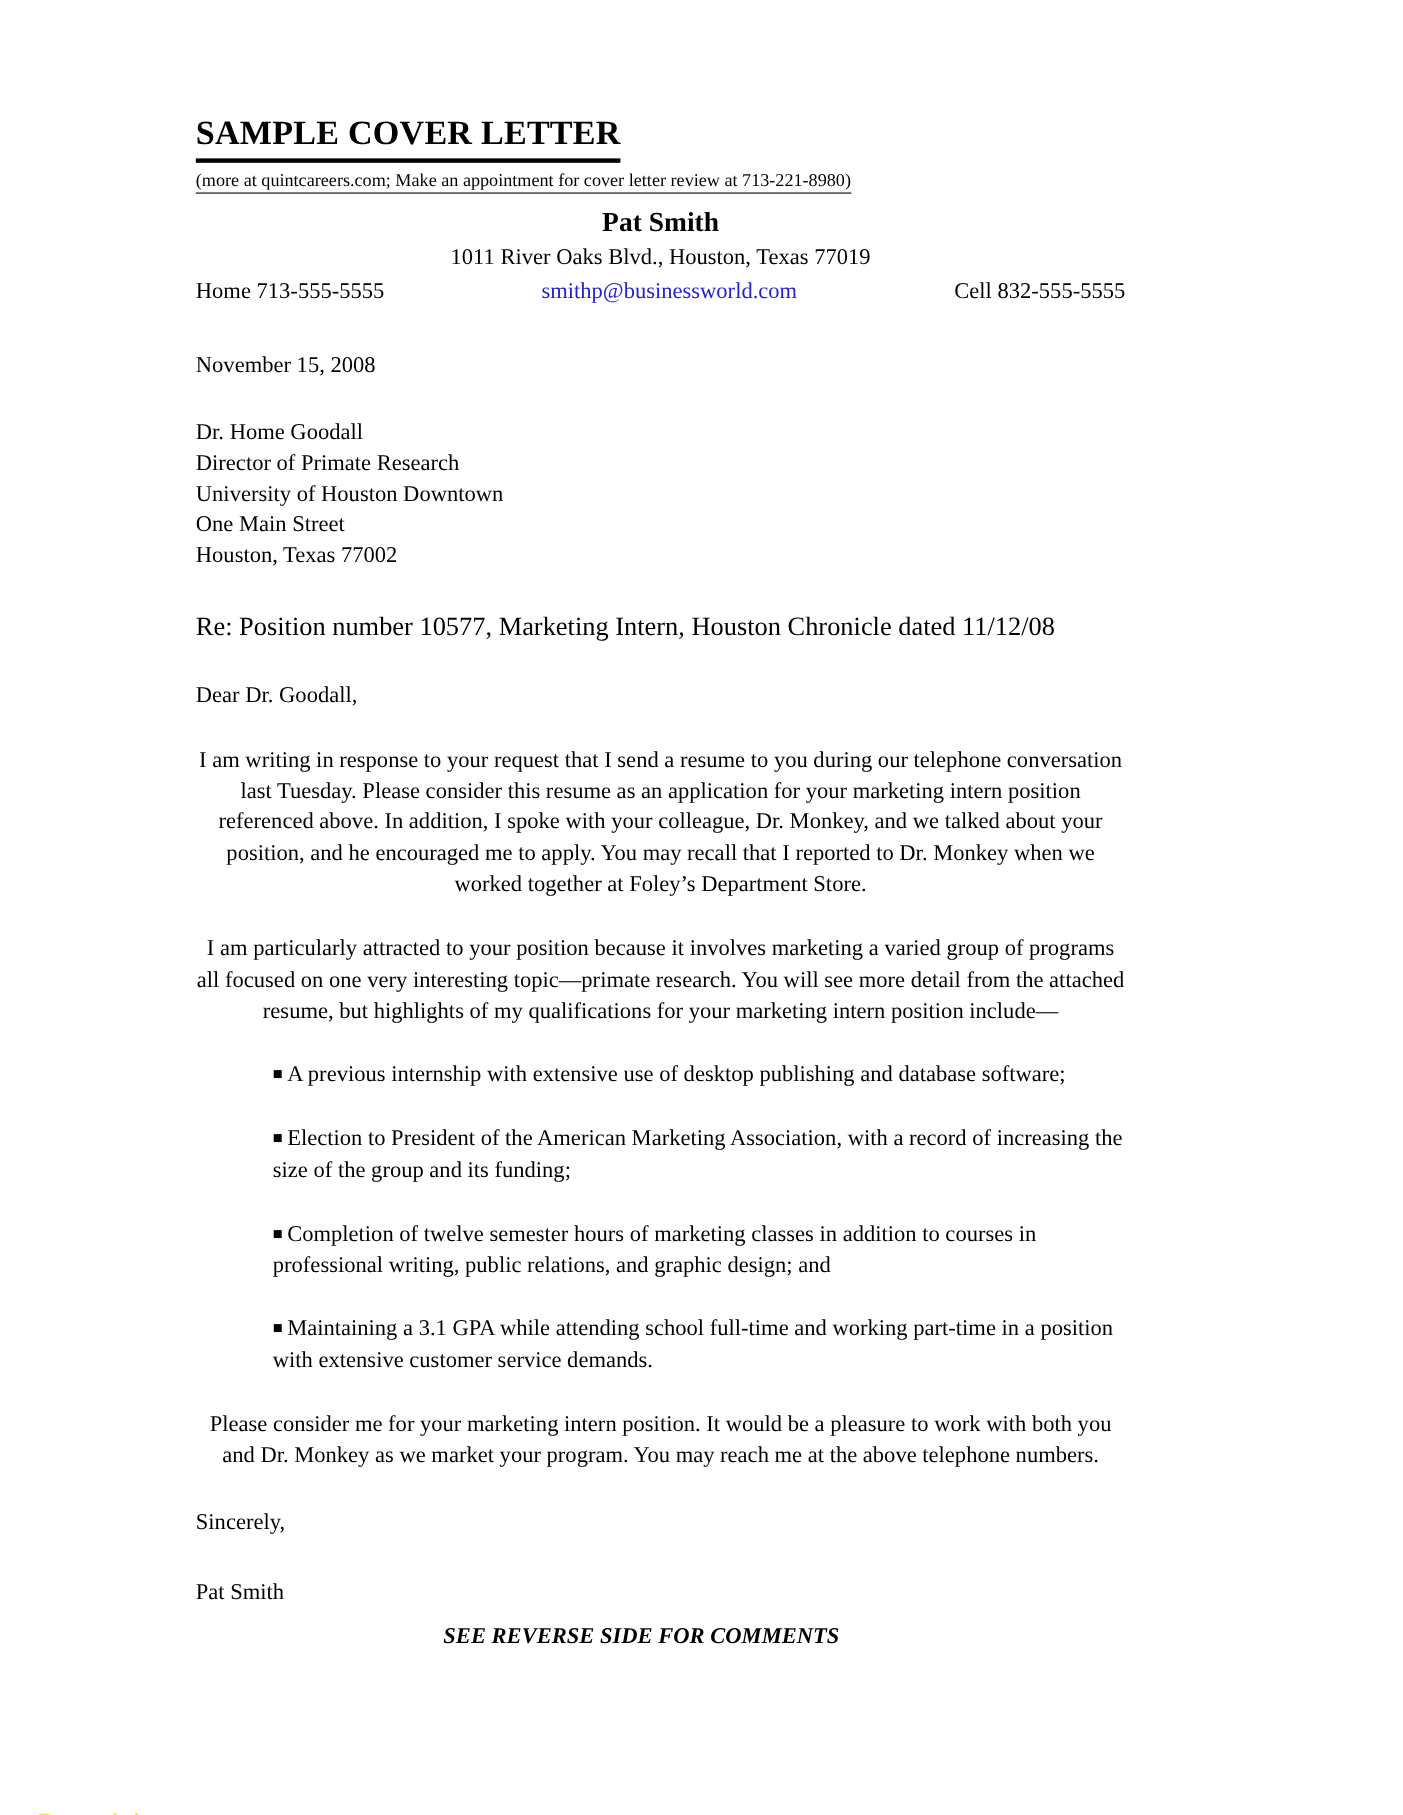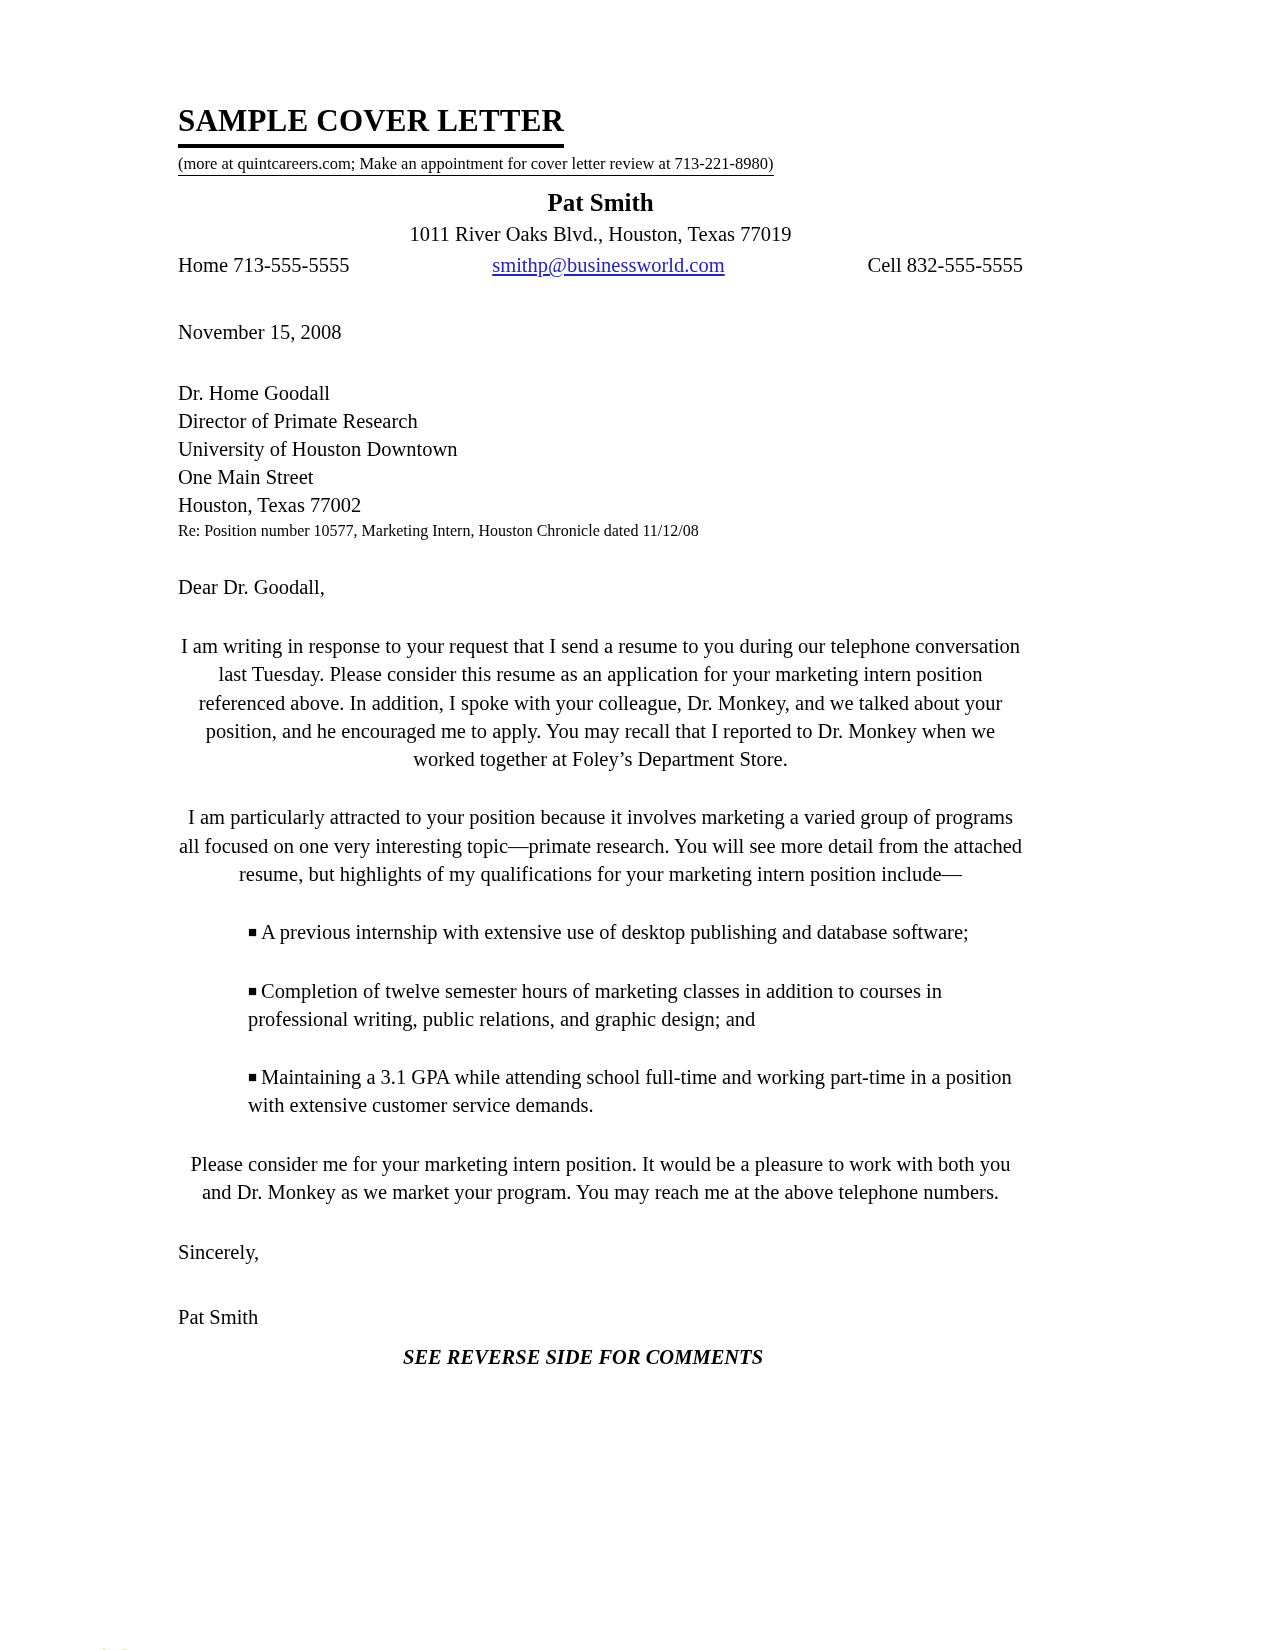--- a/index.html
+++ b/index.html
@@ -69,39 +69,39 @@
     justify-content: space-between;
     align-items: baseline;
     font-size: 20.5px;
     margin-top: 6px;
     width: 100%;
   }
   .contact-row .home { white-space: nowrap; }
   .contact-row .cell { white-space: nowrap; }
   .email-link {
     color: #2222cc;
-    text-decoration: underline;
     white-space: nowrap;
   }
 
   
   .letter-date {
     font-size: 20.5px;
     margin-top: 42px;
     line-height: 1.35;
   }
   .recipient {
     margin-top: 34px;
     font-size: 20.5px;
     line-height: 1.36;
   }
   .recipient div { white-space: nowrap; }
 
   .subject-line {
-    font-size: 16px;
+    margin-top: 34px;
+    font-size: 24px;
     line-height: 1.35;
   }
   .salutation {
     margin-top: 33px;
     font-size: 20.5px;
     line-height: 1.35;
   }
   .body-par {
     margin-top: 30px;
     font-size: 20.5px;
@@ -199,20 +199,23 @@
 
     <div class="body-par">I am writing in response to your request that I send a resume to you during our telephone conversation last Tuesday.  Please consider this resume as an application for your marketing intern position referenced above.  In addition, I spoke with your colleague, Dr. Monkey, and we talked about your position, and he encouraged me to apply.  You may recall that I reported to Dr. Monkey when we worked together at Foley’s Department Store.</div>
 
     <div class="body-par">I am particularly attracted to your position because it involves marketing a varied group of programs all focused on one very interesting topic—primate research.  You will see more detail from the attached resume, but highlights of my qualifications for your marketing intern position include—</div>
 
     <ul class="bullet-list">
       <li class="bullet-item">
         <span class="bullet-mark">■</span><span>A previous internship with extensive use of desktop publishing and database software;</span>
       </li>
       <li class="bullet-item">
+        <span class="bullet-mark">■</span><span>Election to President of the American Marketing Association, with a record of increasing the size of the group and its funding;</span>
+      </li>
+      <li class="bullet-item">
         <span class="bullet-mark">■</span><span>Completion of twelve semester hours of marketing classes in addition to courses in professional writing, public relations, and graphic design; and</span>
       </li>
       <li class="bullet-item">
         <span class="bullet-mark">■</span><span>Maintaining a 3.1 GPA while attending school full-time and working part-time in a position with extensive customer service demands.</span>
       </li>
     </ul>
 
     <div class="body-par">Please consider me for your marketing intern position.  It would be a pleasure to work with both you and Dr. Monkey as we market your program.   You may reach me at the above telephone numbers.</div>
 
     <div class="closing">Sincerely,</div>

